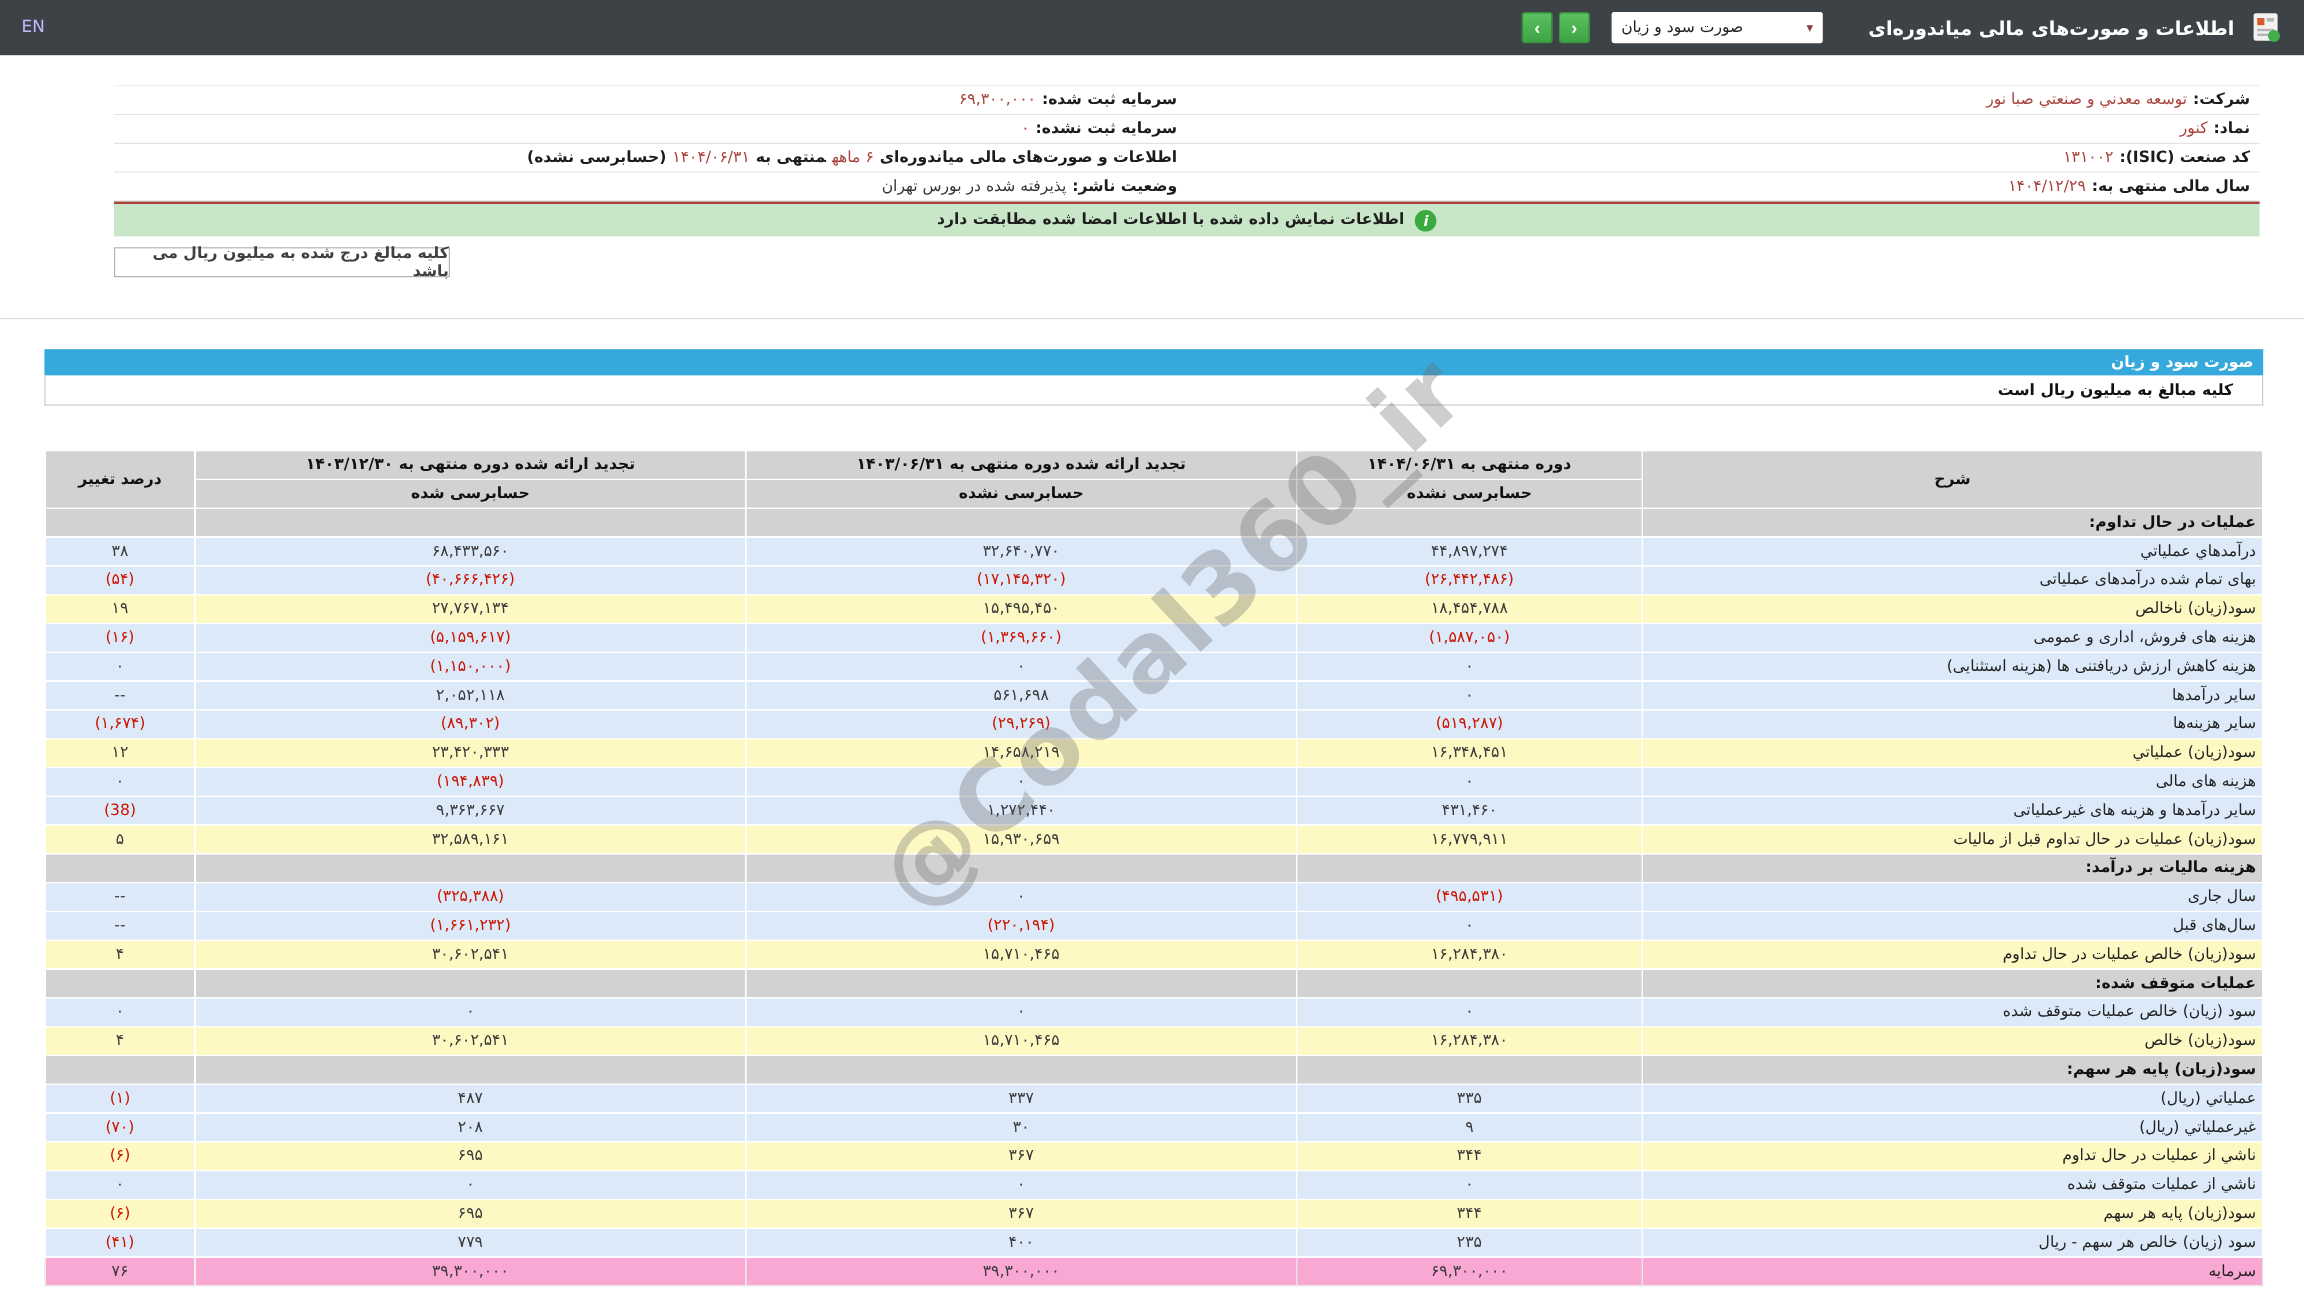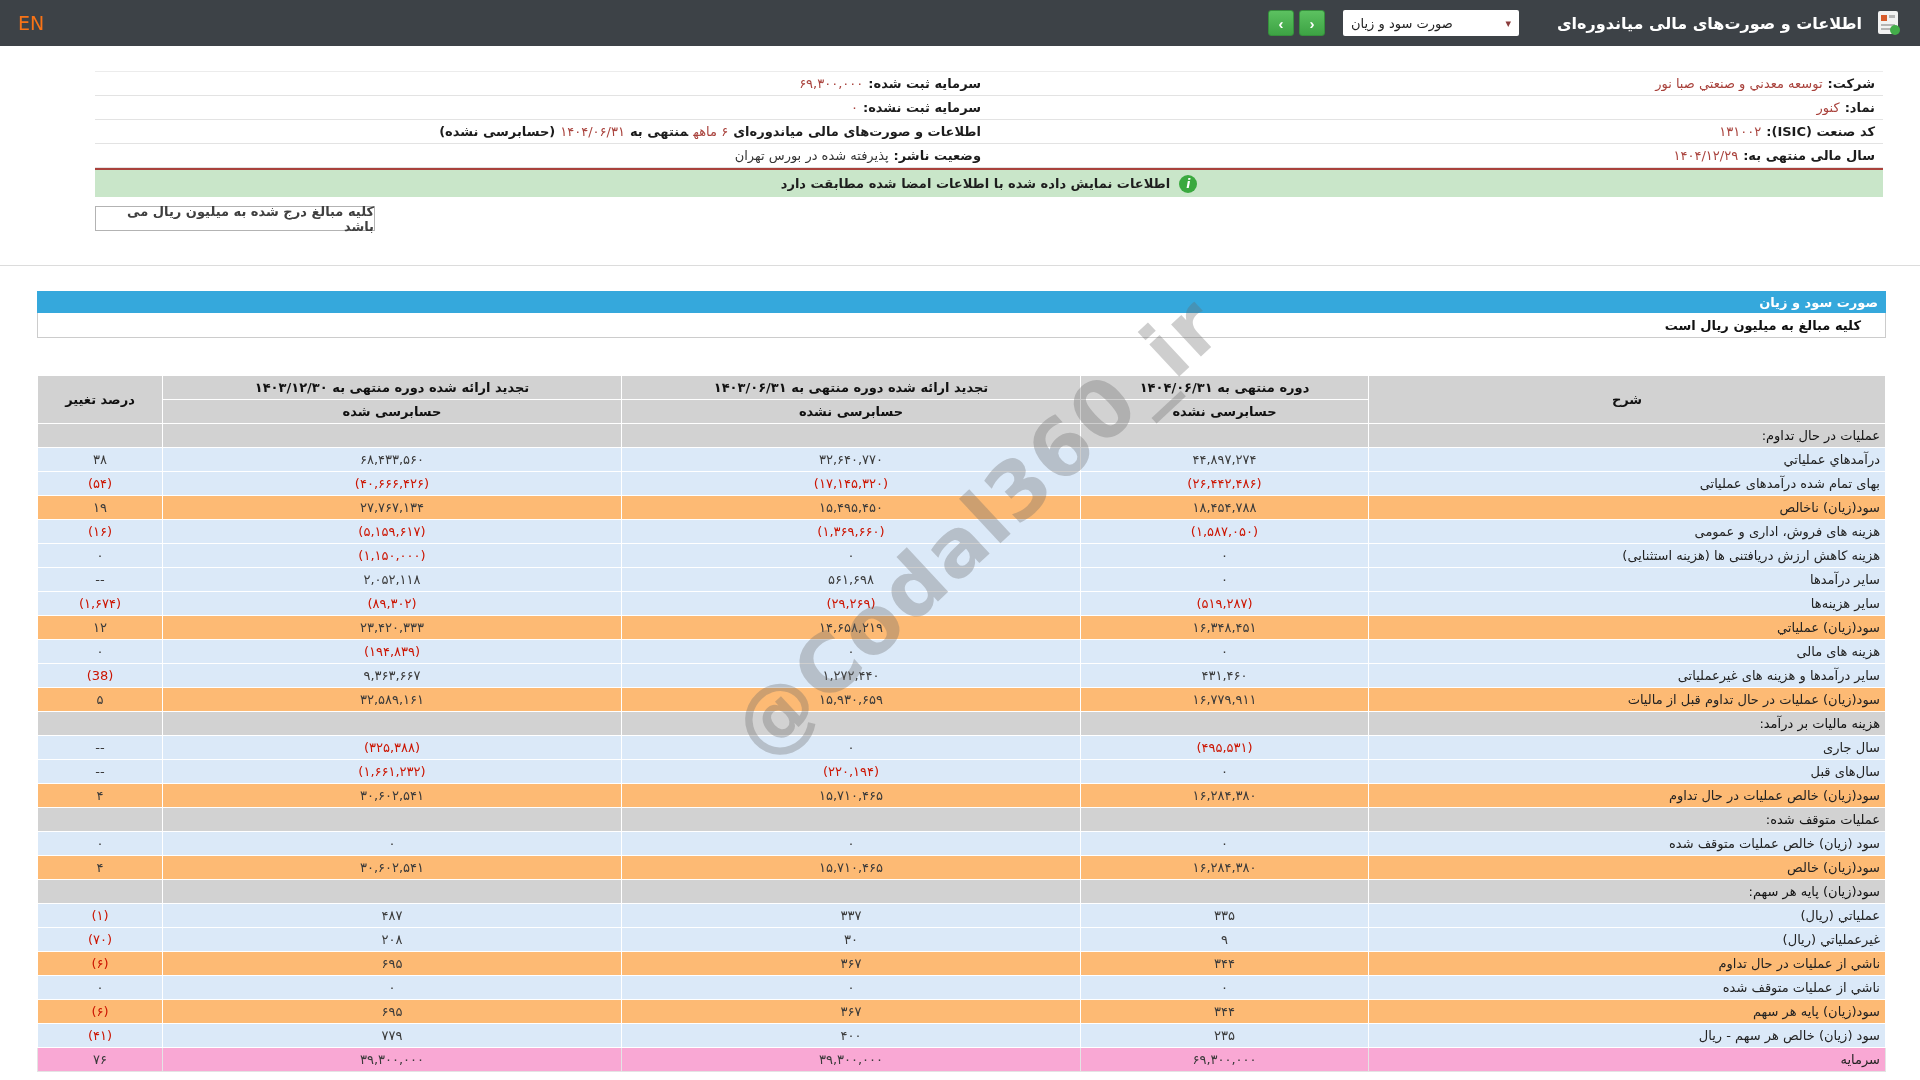--- a/index.html
+++ b/index.html
@@ -9,21 +9,21 @@
   
   .topbar{height:46px;background:#3d4247;display:flex;align-items:center;justify-content:space-between;padding:0 18px;}
   .tb-right{display:flex;align-items:center;gap:12px;}
   .codal-icon{width:28px;height:28px;display:flex;align-items:center;justify-content:center;}
   .tb-title{color:#fff;font-size:16px;font-weight:bold;white-space:nowrap;}
   .dropdown{width:176px;height:26px;background:#fff;border-radius:2px;display:flex;align-items:center;justify-content:space-between;flex-direction:row-reverse;padding:0 8px;font-size:13px;margin-right:26px;cursor:pointer;}
   .dd-val{color:#222;white-space:nowrap;}
   .caret{color:#8a3b3b;font-size:11px;line-height:1;}
   .nav-btns{display:flex;gap:5px;margin-right:6px;}
   .nav-btn{width:26px;height:26px;border:1px solid #35903c;border-radius:3px;background:linear-gradient(#5cc160,#3da344);color:#fff;font-size:15px;font-weight:bold;display:flex;align-items:center;justify-content:center;cursor:pointer;line-height:1;}
-  .tb-lang{color:#f97316;font-size:19px;cursor:pointer;}
+  .tb-lang{color:#c4b5fd;font-size:14px;cursor:pointer;}
 
   
   .hdr-wrap{margin:25px 37px 0 95px;}
   .info{border-top:1px solid #ececec;}
   .info-row{display:flex;border-bottom:1px solid #e3e3e3;height:24px;align-items:center;font-size:13px;background:#fff;}
   .info-cell{width:50%;padding:0 8px;white-space:nowrap;overflow:hidden;}
   .info-cell span{margin-left:5px;}
   .lbl{font-weight:bold;color:#1c1c1c;}
   .val{color:#a9423c;}
   .vald{color:#333;font-weight:normal;}
@@ -41,23 +41,23 @@
   .stmt-units{height:25px;border:1px solid #ccc;border-top:none;display:flex;align-items:center;padding:0 24px;font-size:13px;font-weight:bold;color:#111;background:#fff;}
 
   table.pl-table{width:100%;border-collapse:collapse;table-layout:fixed;margin-top:37px;border:1px solid #c9c9c9;}
   .pl-table th,.pl-table td{height:24px;font-size:13px;border:1px solid #fff;padding:0 5px;overflow:hidden;white-space:nowrap;}
   .pl-table thead th{background:#d2d2d2;font-weight:bold;color:#111;text-align:center;vertical-align:middle;}
   td.desc{text-align:right;color:#222;}
   td.num{text-align:center;color:#3a3a3a;}
   td.num span{direction:ltr;unicode-bidi:isolate;}
   td.num.neg span{color:#cc1400;}
   tr.blue td{background:#dbe9f8;}
-  tr.yellow td{background:#fdba74;}
+  tr.yellow td{background:#fef9c3;}
   tr.section td{background:#d2d2d2;}
-  tr.section td.desc{font-weight:normal;color:#111;}
+  tr.section td.desc{font-weight:bold;color:#111;}
   tr.white td{background:#f9a8d4;border-color:#e4e4e4;}
 
   .watermark{position:absolute;left:560px;top:190px;width:760px;text-align:center;transform:rotate(-43deg);font-size:80px;font-weight:bold;color:rgba(105,105,105,0.33);letter-spacing:2px;direction:ltr;pointer-events:none;z-index:5;}
 </style>
 </head>
 <body>
 
 <div class="page">
 
   <header class="topbar">

